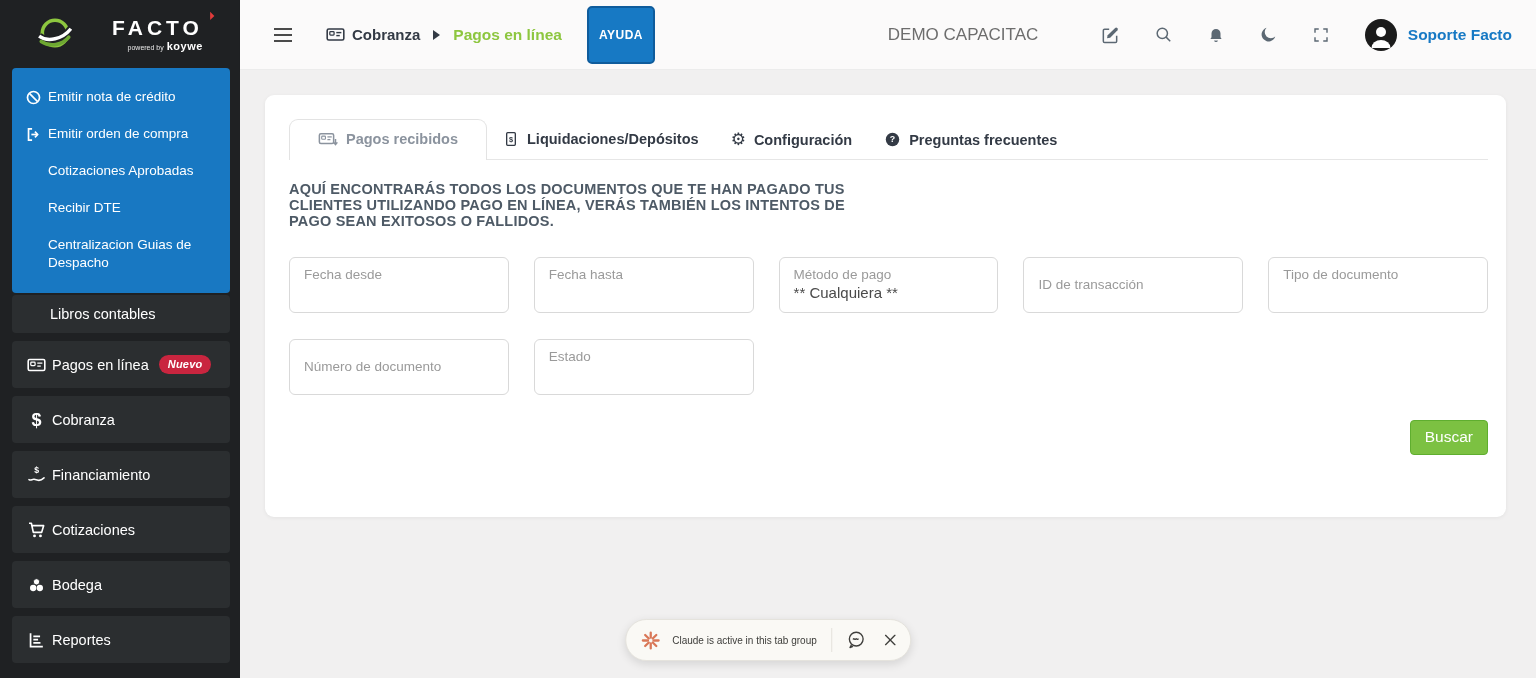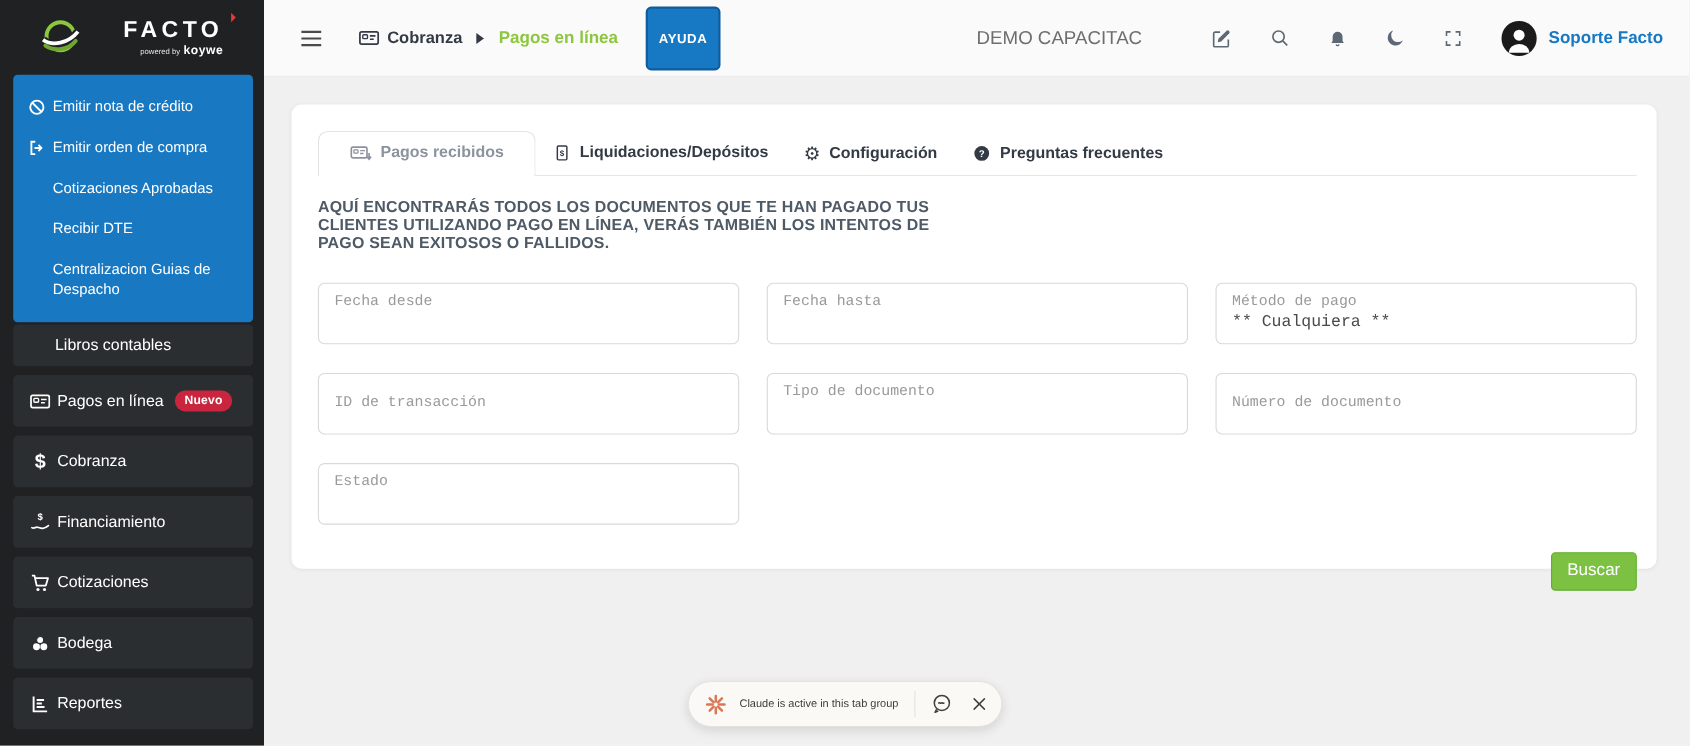--- a/index.html
+++ b/index.html
@@ -24,21 +24,21 @@
   .submenu-item .s-icon { position:absolute; left:13px; top:9px; width:17px; height:17px; }
 
   .side-card { display:flex; align-items:center; position:relative; margin:8px 10px 0 12px;
     background:#2b2e30; border-radius:4px; height:47px; padding-left:40px; color:#fff;
     font-size:14.5px; cursor:pointer; text-decoration:none; }
   .side-card.short { height:38px; margin-top:2px; padding-left:38px; }
   .side-card .c-icon { position:absolute; left:15px; top:50%; transform:translateY(-50%);
     width:19px; height:19px; display:flex; align-items:center; justify-content:center;
     color:#fff; font-weight:bold; font-size:18px; }
   .badge-nuevo { margin-left:10px; background:#c9253f; color:#fff; font-size:11px; font-weight:bold;
-    padding:3px 9px 4px; border-radius:10px; letter-spacing:.2px; }
+    font-style:italic; padding:3px 9px 4px; border-radius:10px; letter-spacing:.2px; }
 
   
   .right-col { flex:1; display:flex; flex-direction:column; min-width:0; }
 
   .header { height:70px; flex:none; background:#fbfafa; display:flex; align-items:center;
     padding:0 24px 0 32px; border-bottom:1px solid #ececec; box-shadow:0 1px 2px rgba(0,0,0,.04); }
   .hamburger { cursor:pointer; display:flex; margin-right:32px; }
   .breadcrumb { display:flex; align-items:center; gap:9px; }
   .bc-section { display:flex; align-items:center; gap:7px; color:#333a45; font-weight:bold; font-size:15px; cursor:pointer; }
   .bc-arrow { width:0; height:0; border-top:5px solid transparent; border-bottom:5px solid transparent;
@@ -62,21 +62,21 @@
   .tabs { display:flex; align-items:flex-end; border-bottom:1px solid #e6e6e6; }
   .tab { display:flex; align-items:center; gap:8px; font-weight:bold; font-size:14.5px; color:#333a45;
     padding:9px 16px 11px; cursor:pointer; white-space:nowrap; }
   .tab.active { color:#8b939e; border:1px solid #e3e3e3; border-bottom:none; border-radius:9px 9px 0 0;
     background:#fff; margin-bottom:-1px; padding:10px 28px 12px; }
   .tab .t-icon { display:flex; }
 
   .panel-desc { margin:21px 0 27px; width:590px; font-weight:bold; font-size:14.5px; line-height:1.12;
     color:#4e5a66; letter-spacing:.2px; }
 
-  .filter-grid { display:grid; grid-template-columns:repeat(3,1fr); column-gap:25px; row-gap:26px;font-family:Liberation Mono, monospace; }
+  .filter-grid { display:grid; grid-template-columns:repeat(5,1fr); column-gap:25px; row-gap:26px; }
   .field { height:56px; border:1px solid #d9d9d9; border-radius:6px; padding:9px 14px; background:#fff;
     display:flex; flex-direction:column; justify-content:flex-start; cursor:text; }
   .field.center { justify-content:center; }
   .field-label { color:#9a9a9a; font-size:13.5px; }
   .field-value { color:#4a4a4a; font-size:15px; margin-top:2px; }
 
   .actions { display:flex; justify-content:flex-end; margin-top:25px; }
   .btn-buscar { background:#7cc142; border:1px solid #5fae2f; color:#fff; font-size:15.5px;
     padding:7px 14px 8px; border-radius:4px; cursor:pointer; font-family:inherit; }
 

